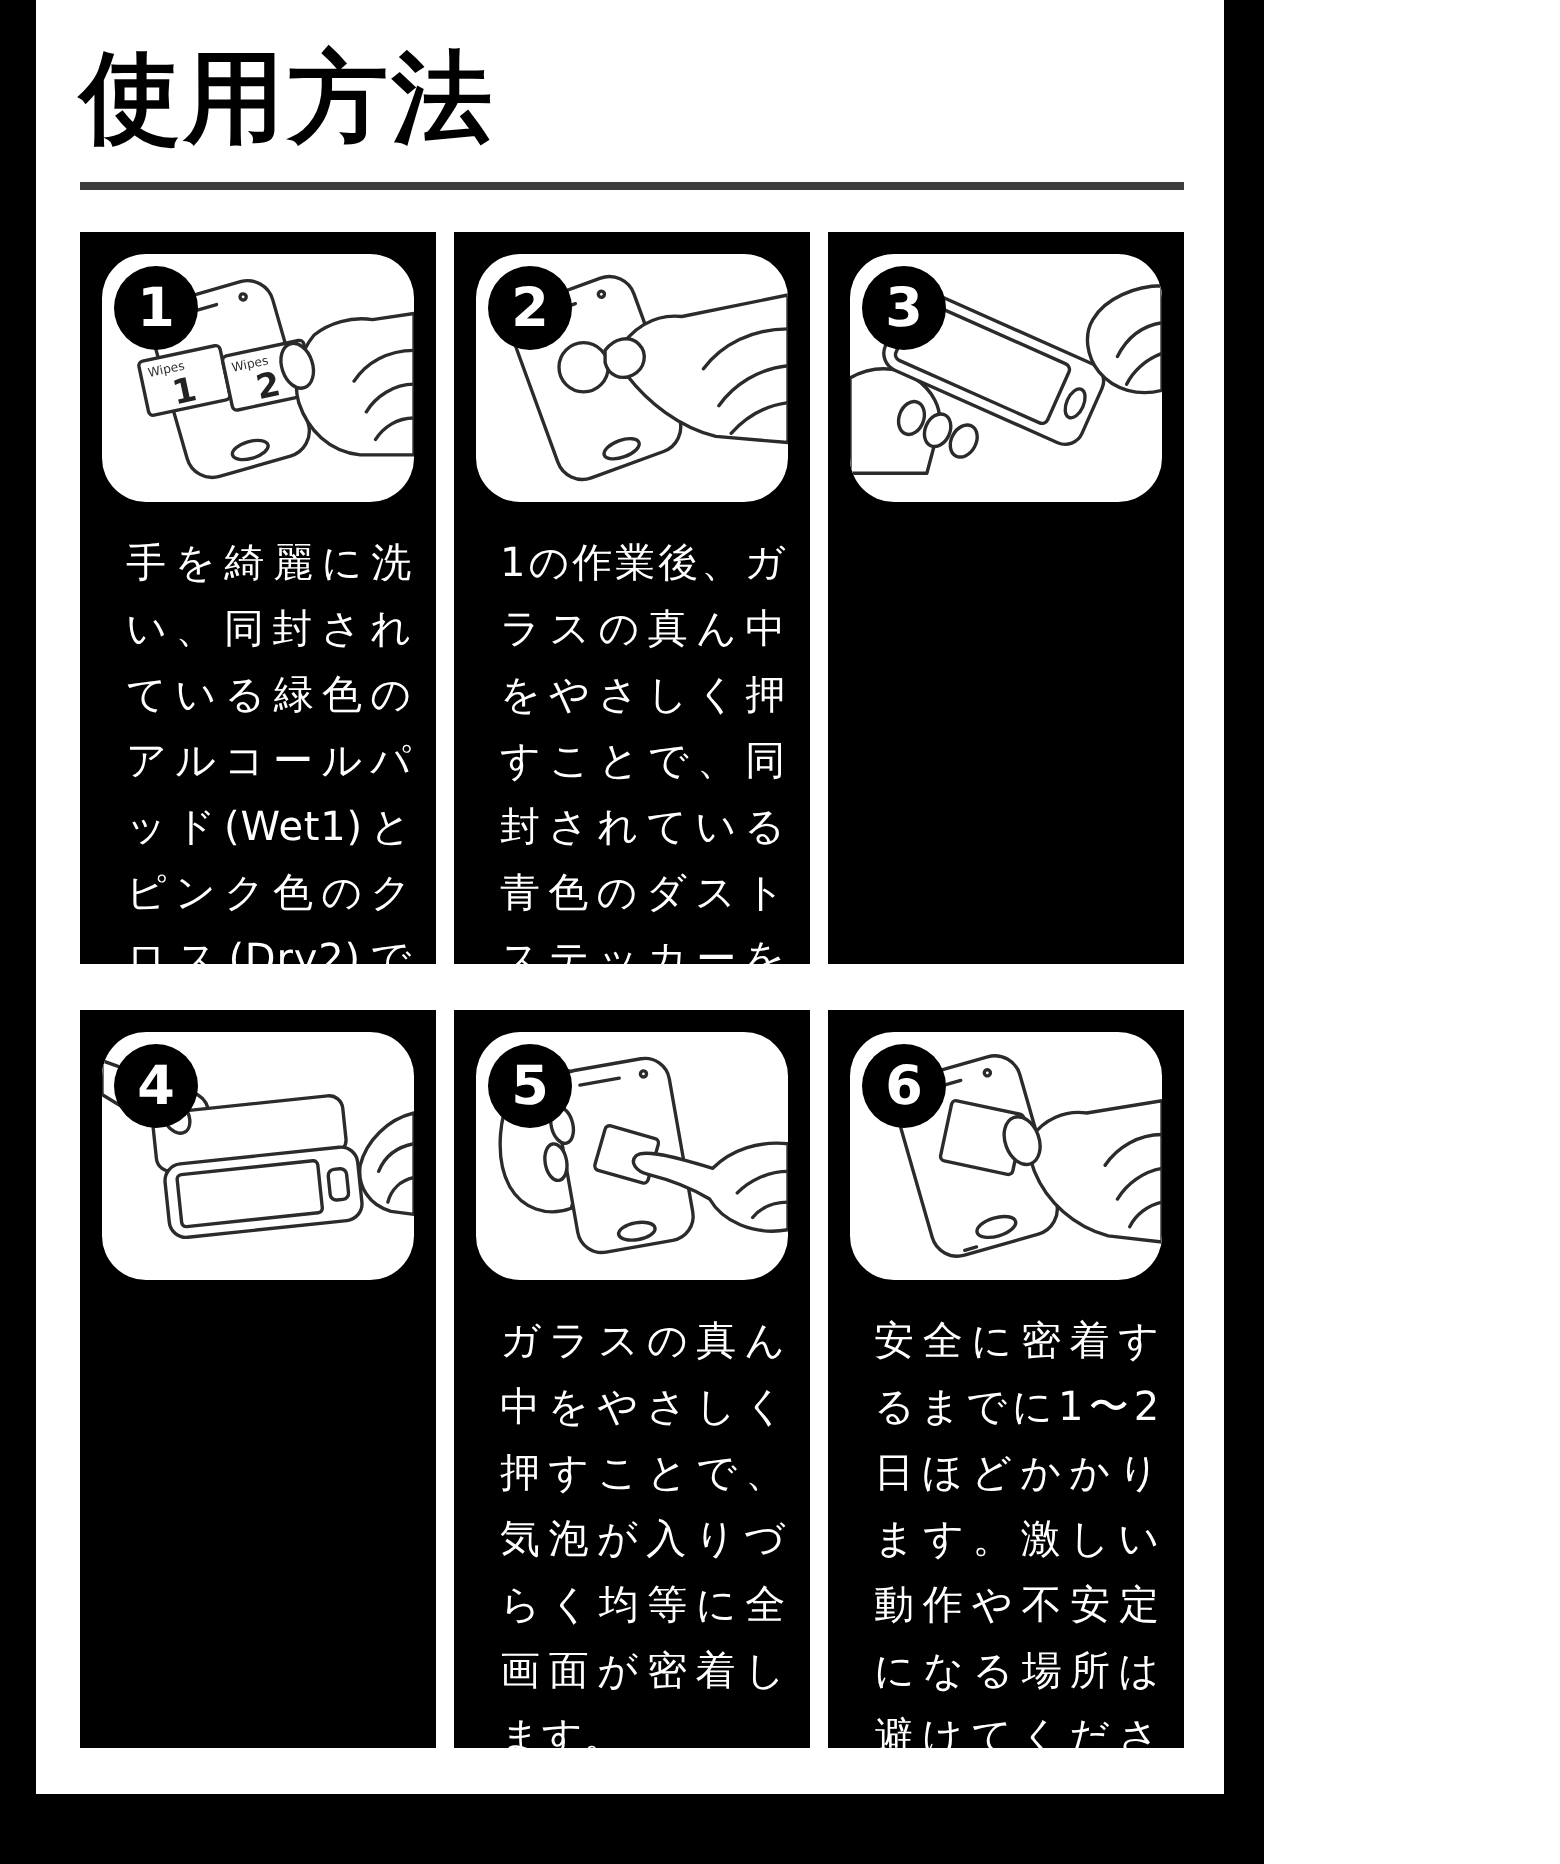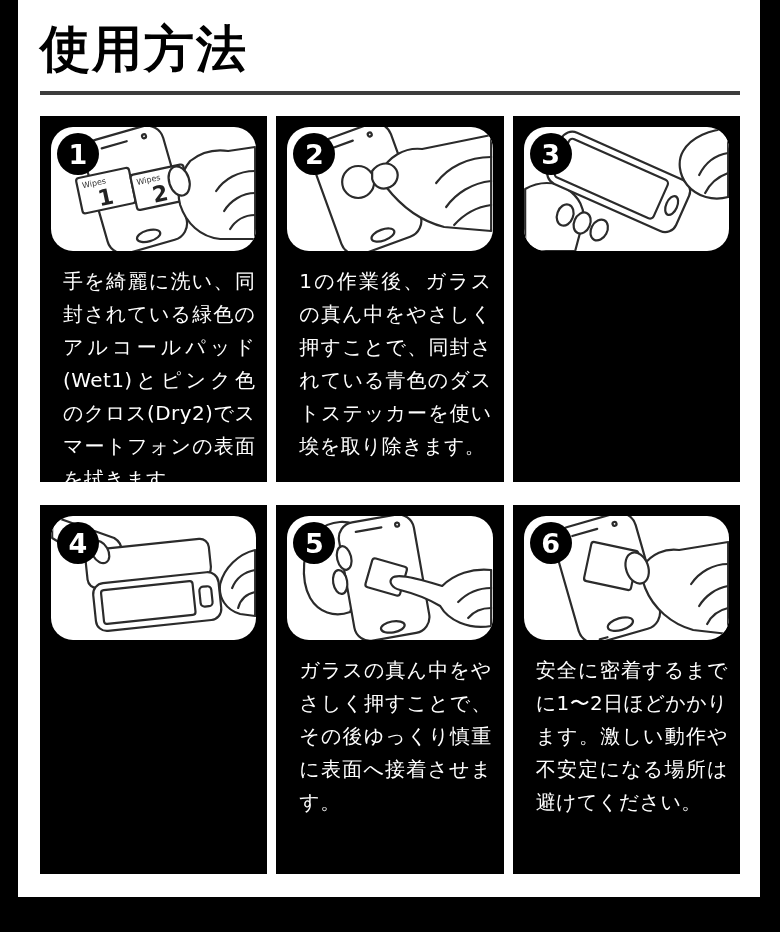--- a/index.html
+++ b/index.html
@@ -3,21 +3,21 @@
 <meta charset="utf-8">
 <style>
   html,body { margin:0; padding:0; }
   body {
     width:780px; height:932px;
     background:#ffffff;
     font-family:"DejaVu Sans","Liberation Sans",sans-serif;
   }
   .page {
     box-sizing:border-box;
-    width:780px; height:932px;
+    width:632px; height:932px;
     border-left:18px solid #000;
     border-right:20px solid #000;
     border-bottom:35px solid #000;
     background:#fff;
     overflow:hidden;
   }
   .content { padding:0 20px 0 22px; }
   .title {
     margin:0; padding-top:20px;
     font-size:50px; line-height:58px;
@@ -177,21 +177,21 @@
               <ellipse cx="96" cy="112" rx="12" ry="5.5" class="ln"></ellipse>
             </g>
             <ellipse cx="56" cy="42" rx="7" ry="12" class="ln fw" transform="rotate(-14 56 42)"></ellipse>
             <ellipse cx="52" cy="66" rx="7" ry="12" class="ln fw" transform="rotate(-10 52 66)"></ellipse>
             <rect x="80" y="46" width="36" height="30" rx="3" class="ln fw" transform="rotate(16 98 61)"></rect>
             <path class="ln fw" d="M203 54 C184 52 166 58 154 70 C122 60 108 58 104 62 C100 66 104 72 112 74 C128 78 142 84 152 90 C160 104 180 114 203 110 Z"></path>
             <path class="ln" d="M203 72 C190 72 178 78 170 86"></path>
             <path class="ln" d="M203 92 C193 92 185 96 180 102"></path>
           </svg>
         </div>
-        <p class="step-text">ガラスの真ん中をやさしく押すことで、その後ゆっくり慎重に表面へ接着させます。</p>
+        <p class="step-text">ガラスの真ん中をやさしく押すことで、気泡が入りづらく均等に全画面が密着します。</p>
       </div>
 
       <div class="panel">
         <div class="illus">
           <div class="badge">6</div>
           <svg viewBox="0 0 203 124">
             <g transform="rotate(-16 82 62)">
               <rect x="40" y="2" width="84" height="120" rx="17" class="ln fw"></rect>
               <line x1="60" y1="12" x2="86" y2="12" class="ln"></line>
               <circle cx="104" cy="12" r="2" class="ln"></circle>

